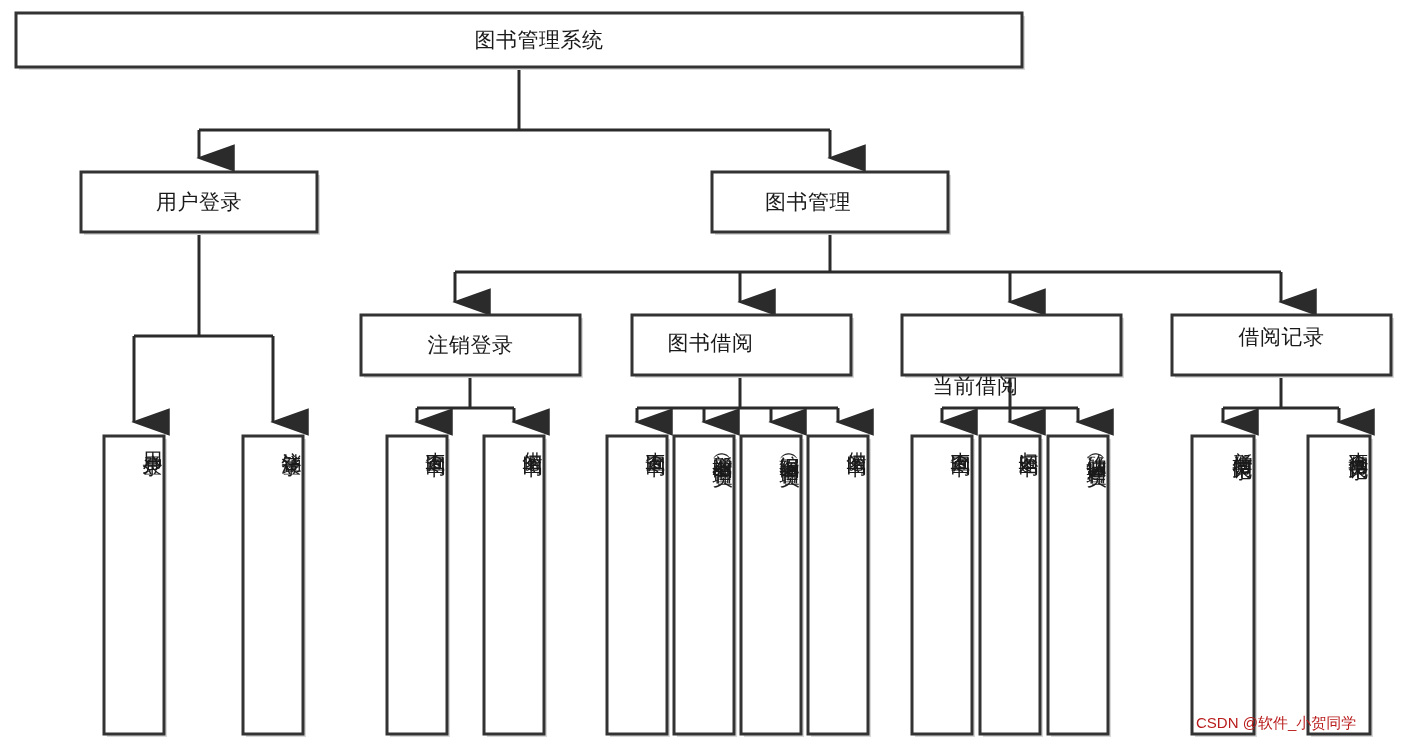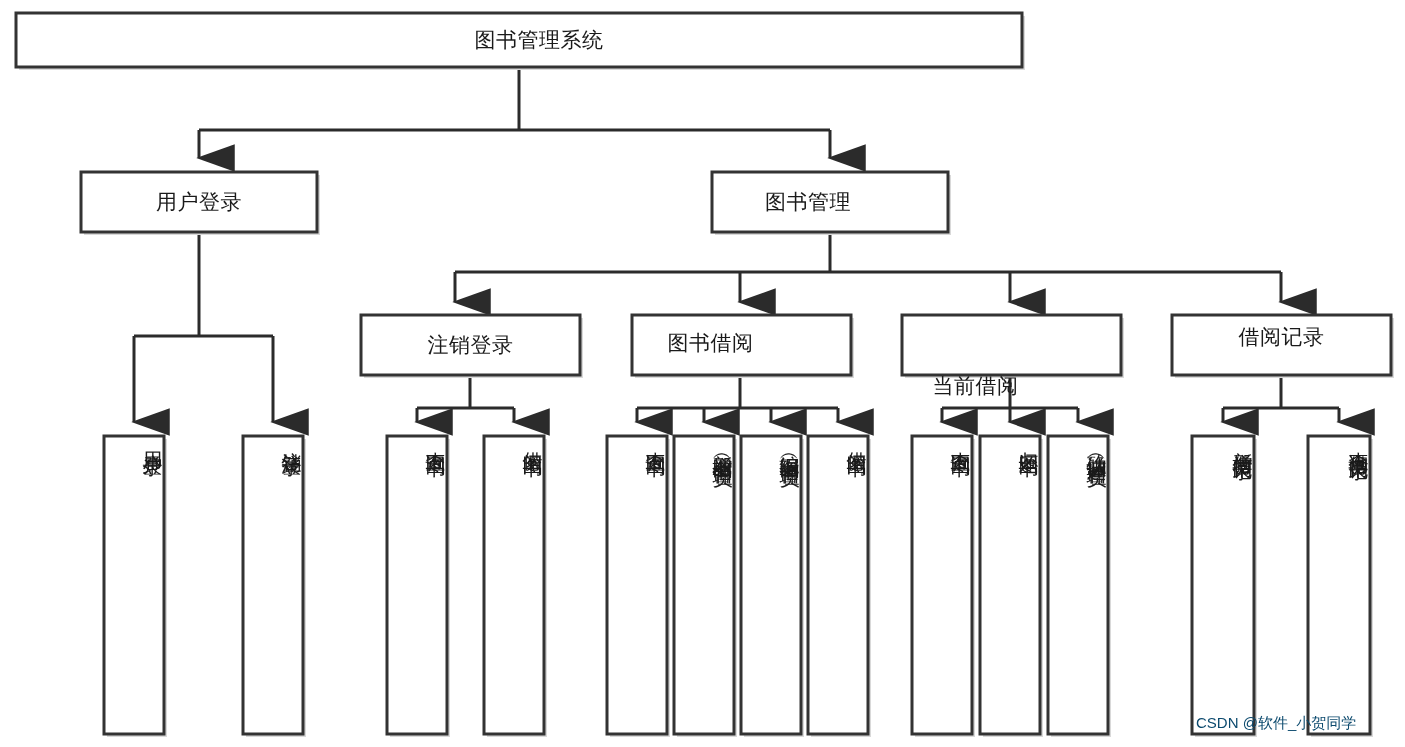--- a/index.html
+++ b/index.html
@@ -12,21 +12,21 @@
   }
   .h-label{font-size:21px;line-height:1.1;letter-spacing:.5px;white-space:nowrap;}
   .v-label{
     writing-mode:vertical-rl;text-orientation:upright;
     font-size:20px;line-height:1.18;letter-spacing:2px;
     height:100%;width:100%;justify-content:flex-start;padding-top:6px;
   }
   .v-label.centered{justify-content:center;padding-top:0;}
   #watermark{
     position:absolute;left:1196px;top:714px;
-    font-size:15px;color:#0c4a6e;white-space:nowrap;
+    font-size:15px;color:#b91c1c;white-space:nowrap;
     font-family:"Liberation Sans","DejaVu Sans",sans-serif;
   }
 </style>
 </head>
 <body>
 
 <svg id="diagram" viewBox="0 0 1405 747">
   <defs>
     <marker id="arrow" viewBox="0 0 12 14" refX="6" refY="13" markerWidth="11" markerHeight="13" orient="auto-start-reverse">
       <path d="M 1 0 L 11 0 L 6 14 Z" fill="#2b2b2b"></path>

